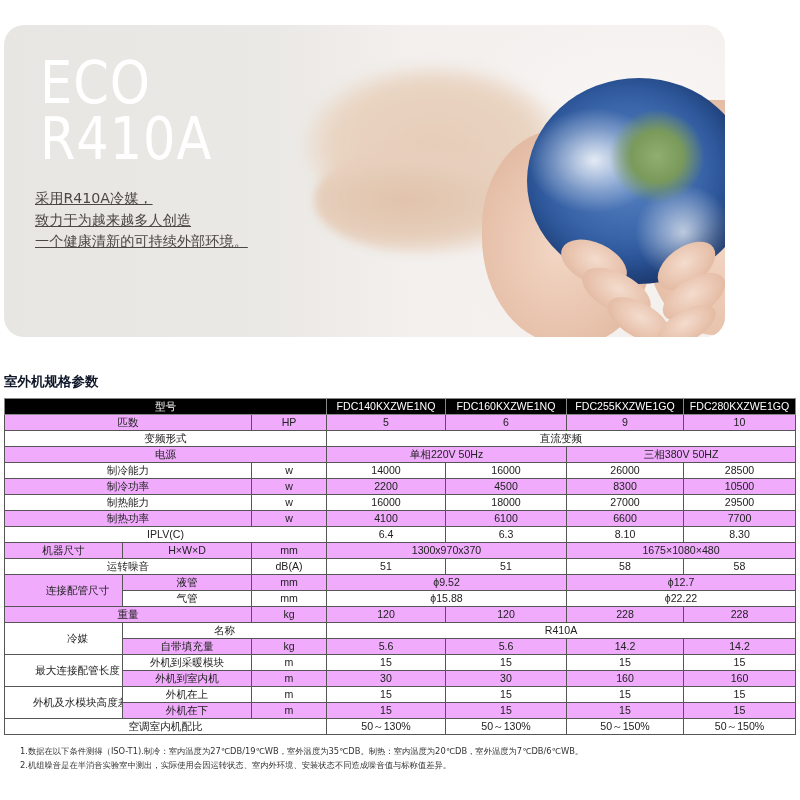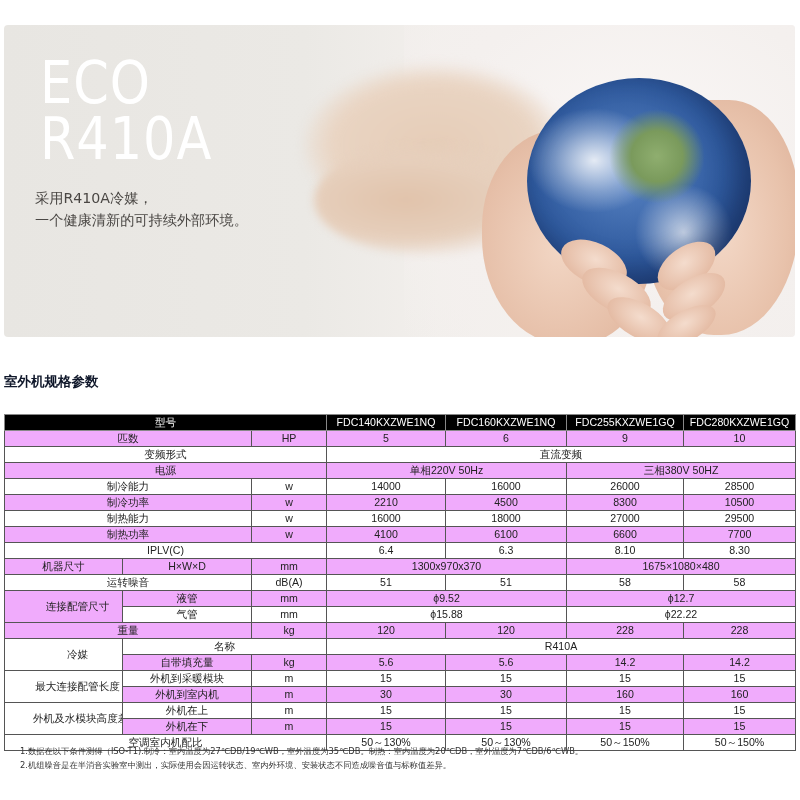--- a/index.html
+++ b/index.html
@@ -1,21 +1,21 @@
 <!DOCTYPE html>
 <html><head>
 <meta charset="utf-8">
 <style>
   html, body { margin:0; padding:0; }
   body { width:800px; height:800px; background:#ffffff; position:relative; overflow:hidden;
          font-family:"DejaVu Sans", "Liberation Sans", sans-serif; color:#222; }
 
   
-  .banner { position:absolute; left:4px; top:25px; width:791px; height:312px;
-            border-radius:4px; overflow:hidden;
+  .banner { position:absolute; left:4px; top:25px; width:721px; height:312px;
+            border-radius:20px; overflow:hidden;
             background: linear-gradient(90deg, #e8e6e2 0%, #ebe9e5 38%, #f2efec 55%, #f6f2f0 75%, #f3efed 100%); }
   .banner .arm { position:absolute; border-radius:50%; }
   .arm-upper { left:300px; top:40px; width:260px; height:160px;
                background: radial-gradient(ellipse at 50% 50%, #e6cdb8 0%, #e9d4c2 55%, rgba(236,226,218,0) 75%); filter:blur(6px); }
   .arm-lower { left:310px; top:120px; width:230px; height:110px;
                background: radial-gradient(ellipse at 40% 50%, #e1c3ab 0%, #e6cfbc 50%, rgba(236,226,218,0) 78%); filter:blur(4px); }
   .shirt { position:absolute; left:400px; top:0; width:391px; height:312px;
            background: radial-gradient(ellipse at 60% 40%, #faf7f6 0%, #f4f0ee 60%, rgba(240,236,232,0) 100%); }
   .hand-left { position:absolute; left:478px; top:105px; width:170px; height:215px; border-radius:45% 40% 45% 50%;
                background: radial-gradient(ellipse at 45% 55%, #f2d6c4 0%, #e6bfa8 60%, #d9ab92 100%); }
@@ -33,28 +33,28 @@
   .f2 { left:575px; top:248px; width:75px; height:38px; transform:rotate(28deg); }
   .f3 { left:600px; top:278px; width:70px; height:34px; transform:rotate(30deg); }
   .f4 { left:650px; top:222px; width:65px; height:38px; transform:rotate(-35deg); }
   .f5 { left:655px; top:254px; width:70px; height:36px; transform:rotate(-32deg); }
   .f6 { left:650px; top:286px; width:65px; height:30px; transform:rotate(-30deg); }
 
   .banner-title { position:absolute; left:36px; top:30px; color:#ffffff;
                   font-family:"DejaVu Sans", sans-serif; font-size:58px; line-height:56px;
                   letter-spacing:1px; font-weight:normal; }
   .banner-title div { transform:scaleX(0.88); transform-origin:left; }
-  .banner-desc { position:absolute; left:31px; top:163px; color:#4a4744; font-size:14.2px; line-height:21.5px; }
+  .banner-desc { position:absolute; left:31px; top:163px; color:#4a4744; font-size:14.2px; line-height:21.5px;text-decoration:underline; }
 
   
   .section-title { position:absolute; left:4px; top:373px; font-size:13.5px; font-weight:bold; color:#0f172a; }
 
   
   table.spec { position:absolute; left:4px; top:398px; width:791px; border-collapse:collapse;
-               table-layout:fixed; font-family:"Liberation Sans", sans-serif; font-size:10.6px; color:#222;margin-top:16px; }
+               table-layout:fixed; font-family:"Liberation Sans", sans-serif; font-size:10.6px; color:#222; }
   table.spec col.c1 { width:118px; }
   table.spec col.c2 { width:129px; }
   table.spec col.c3 { width:75px; }
   table.spec col.c4 { width:119px; }
   table.spec col.c5 { width:121px; }
   table.spec col.c6 { width:117px; }
   table.spec col.c7 { width:112px; }
   table.spec td, table.spec th { border:1px solid #555; height:15px; padding:0; text-align:center;
                                  white-space:nowrap; overflow:hidden; line-height:15px; }
   table.spec th { background:#000; color:#fff; font-weight:normal; border-color:#888; }
@@ -79,20 +79,21 @@
   <div class="finger f4"></div>
   <div class="finger f5"></div>
   <div class="finger f6"></div>
 
   <div class="banner-title">
     <div>ECO</div>
     <div>R410A</div>
   </div>
   <div class="banner-desc">
     <div>采用R410A冷媒，</div>
+    <div>致力于为越来越多人创造</div>
     <div>一个健康清新的可持续外部环境。</div>
   </div>
 </div>
 
 <div class="section-title">室外机规格参数</div>
 
 <table class="spec">
   <colgroup>
     <col class="c1">
       <col class="c2">
@@ -136,21 +137,21 @@
     <td>w</td>
     <td>14000</td>
     <td>16000</td>
     <td>26000</td>
     <td>28500</td>
   </tr>
 
   <tr class="g">
     <td colspan="2">制冷功率</td>
     <td>w</td>
-    <td>2210</td>
+    <td>2200</td>
     <td>4500</td>
     <td>8300</td>
     <td>10500</td>
   </tr>
 
   <tr>
     <td colspan="2">制热能力</td>
     <td>w</td>
     <td>16000</td>
     <td>18000</td>

